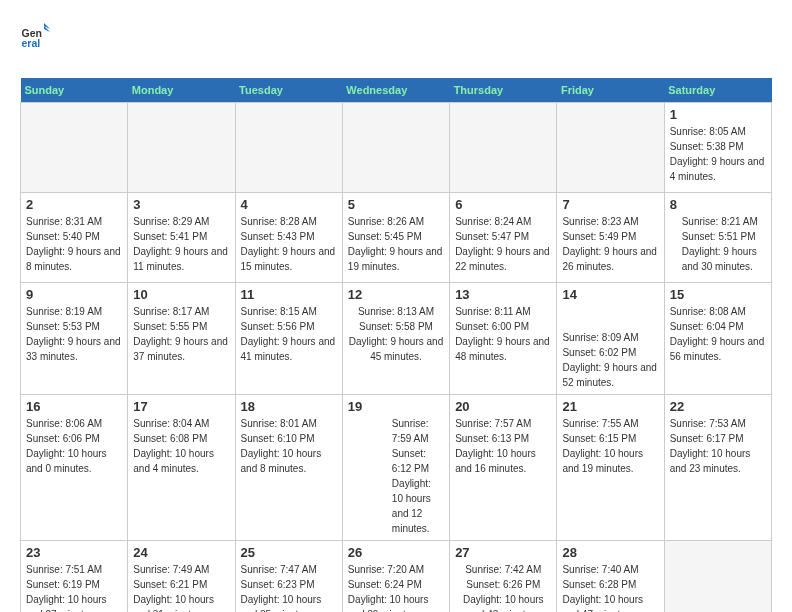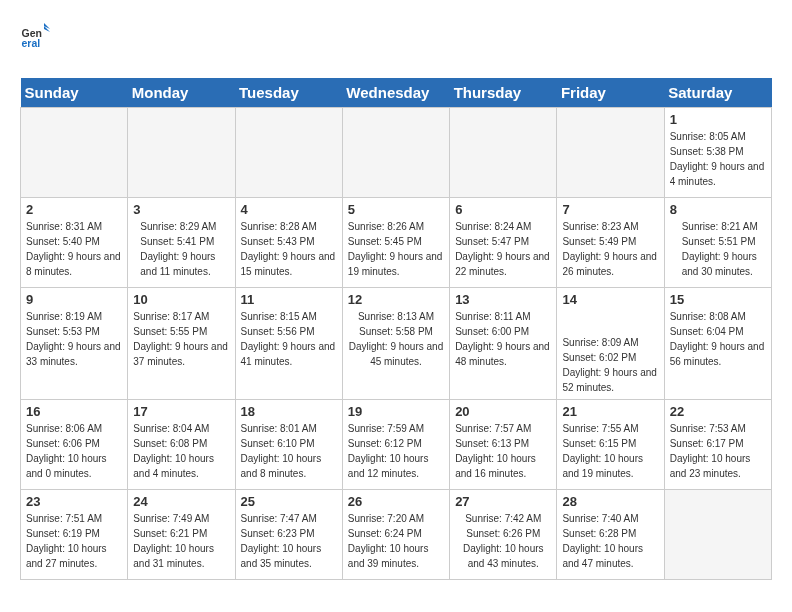--- a/index.html
+++ b/index.html
@@ -43,22 +43,22 @@
       font-size: 16px;
       color: #555;
     }
     table {
       width: 100%;
       border-collapse: collapse;
       table-layout: fixed;
     }
     th {
       background-color: #2a6db5;
-      color: #ffffff;
-      font-size: 15px;
+      color: #86efac;
+      font-size: 11px;
       font-weight: bold;
       padding: 6px 4px;
       text-align: left;
     }
     td {
       border: 1px solid #ccc;
       vertical-align: top;
       padding: 4px 5px;
       font-size: 10.5px;
       color: #333;
@@ -128,21 +128,21 @@
       </tr>
       <tr>
         <td>
           <div class="day-num">2</div>
           <div class="day-info" style="white-space: pre-line;">Sunrise: 8:31 AM
 Sunset: 5:40 PM
 Daylight: 9 hours and 8 minutes.</div>
         </td>
         <td>
           <div class="day-num">3</div>
-          <div class="day-info" style="white-space: pre-line; margin-left: 7px;">Sunrise: 8:29 AM
+          <div class="day-info" style="white-space: pre-line;">Sunrise: 8:29 AM
 Sunset: 5:41 PM
 Daylight: 9 hours and 11 minutes.</div>
         </td>
         <td>
           <div class="day-num">4</div>
           <div class="day-info" style="white-space: pre-line;">Sunrise: 8:28 AM
 Sunset: 5:43 PM
 Daylight: 9 hours and 15 minutes.</div>
         </td>
         <td>
@@ -228,21 +228,21 @@
 Daylight: 10 hours and 4 minutes.</div>
         </td>
         <td>
           <div class="day-num">18</div>
           <div class="day-info" style="white-space: pre-line;">Sunrise: 8:01 AM
 Sunset: 6:10 PM
 Daylight: 10 hours and 8 minutes.</div>
         </td>
         <td>
           <div class="day-num">19</div>
-          <div class="day-info" style="white-space: pre-line;">Sunrise: 7:59 AM
+          <div class="day-info" style="white-space: pre-line; margin-left: 44px;">Sunrise: 7:59 AM
 Sunset: 6:12 PM
 Daylight: 10 hours and 12 minutes.</div>
         </td>
         <td>
           <div class="day-num">20</div>
           <div class="day-info" style="white-space: pre-line;">Sunrise: 7:57 AM
 Sunset: 6:13 PM
 Daylight: 10 hours and 16 minutes.</div>
         </td>
         <td>

